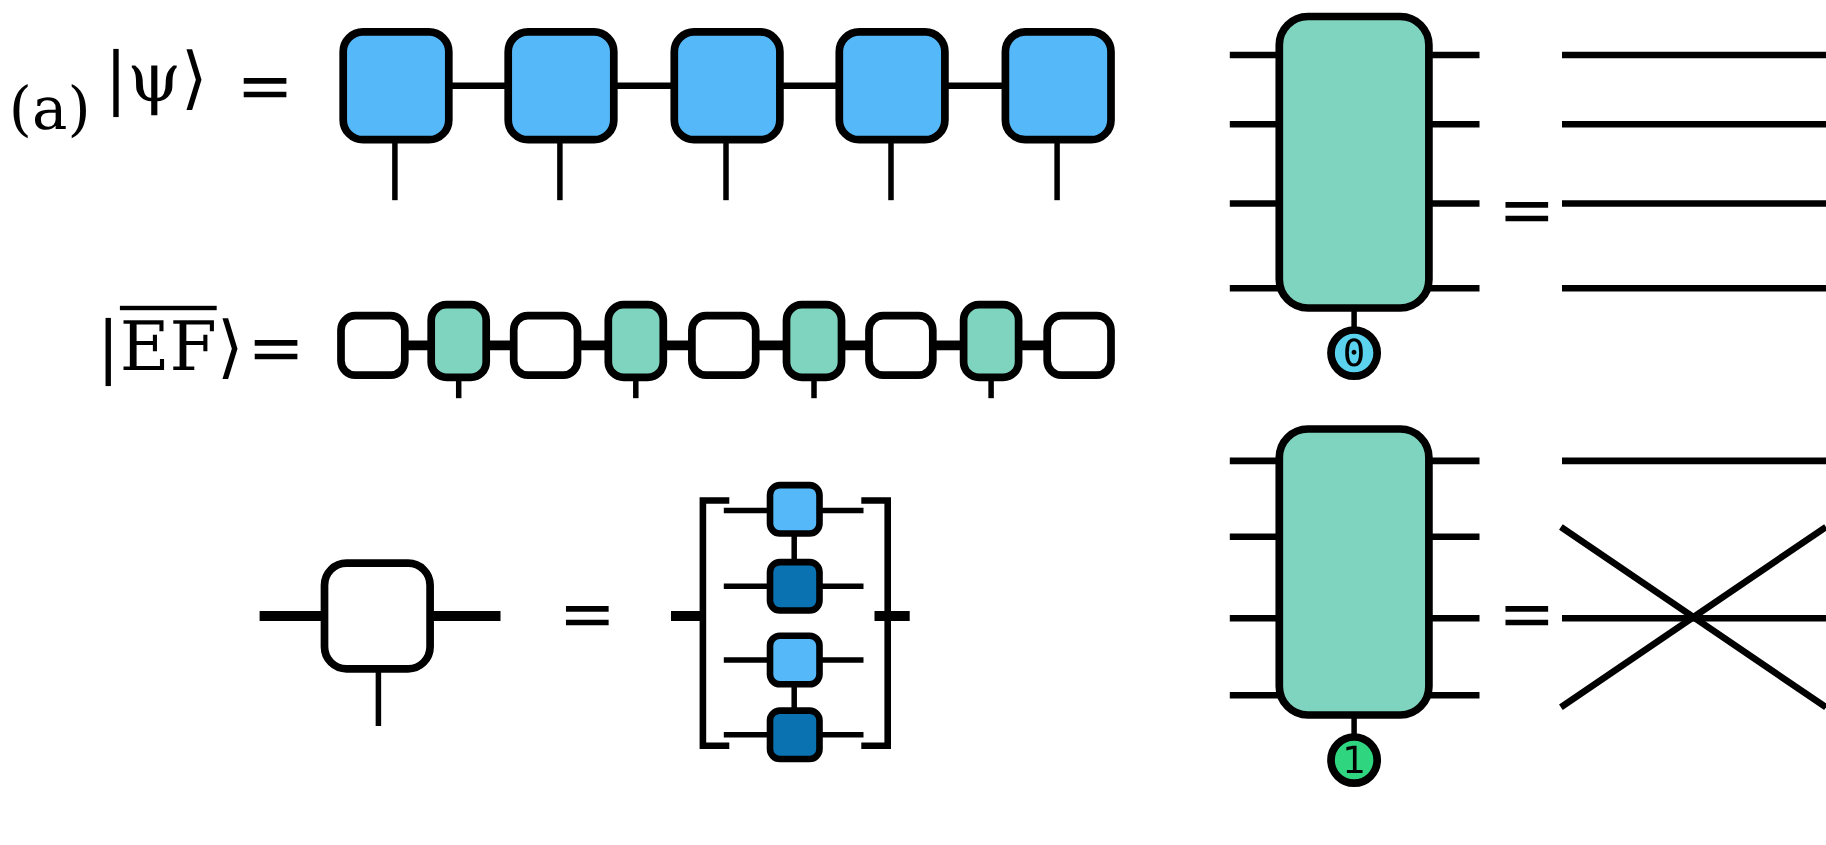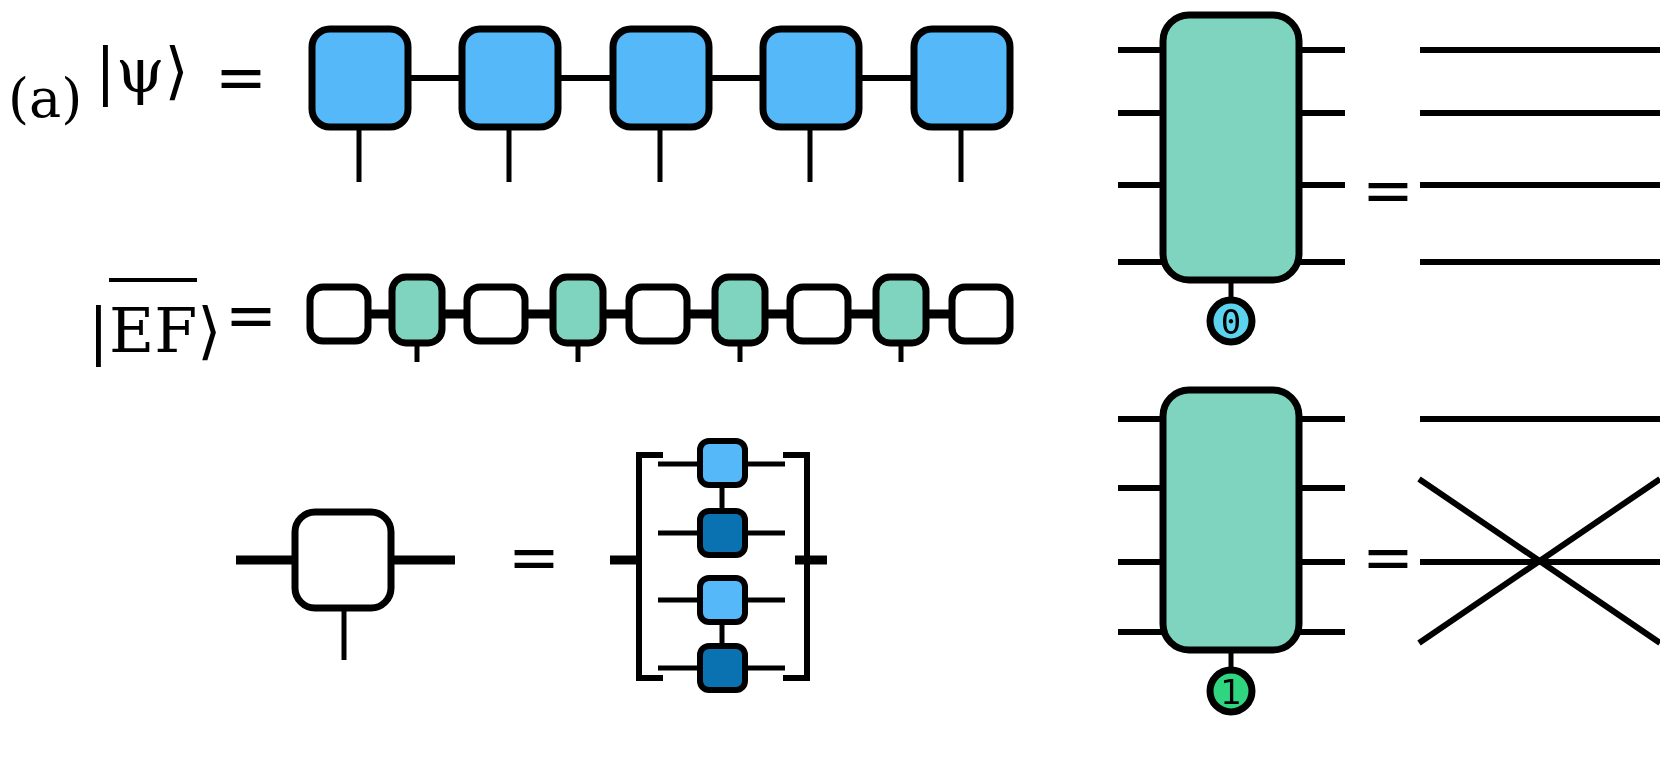--- a/index.html
+++ b/index.html
@@ -29,21 +29,21 @@
   .panel-letter {
     font-size: 54px;
     font-family: "DejaVu Serif", serif;
   }
   .ket {
     font-size: 62px;
     font-family: "DejaVu Serif", serif;
   }
   .ket .bar {
     border-top: 4px solid #000;
-    padding-top: 18px;
+    padding-top: 2px;
     display: inline-block;
     line-height: 1;
   }
   .eq {
     font-size: 62px;
     font-family: "DejaVu Sans", sans-serif;
     font-weight: 400;
   }
 
   

